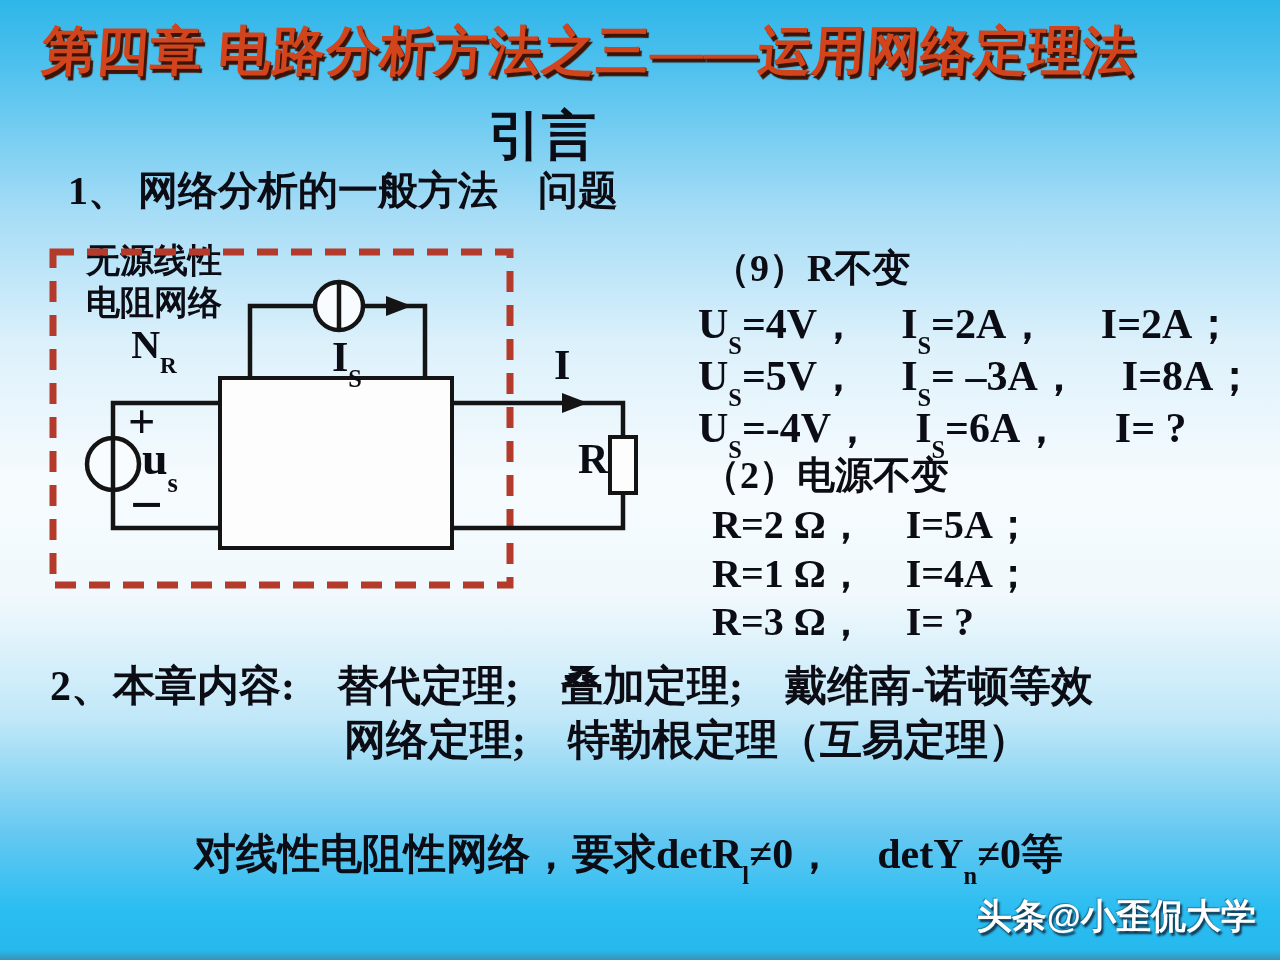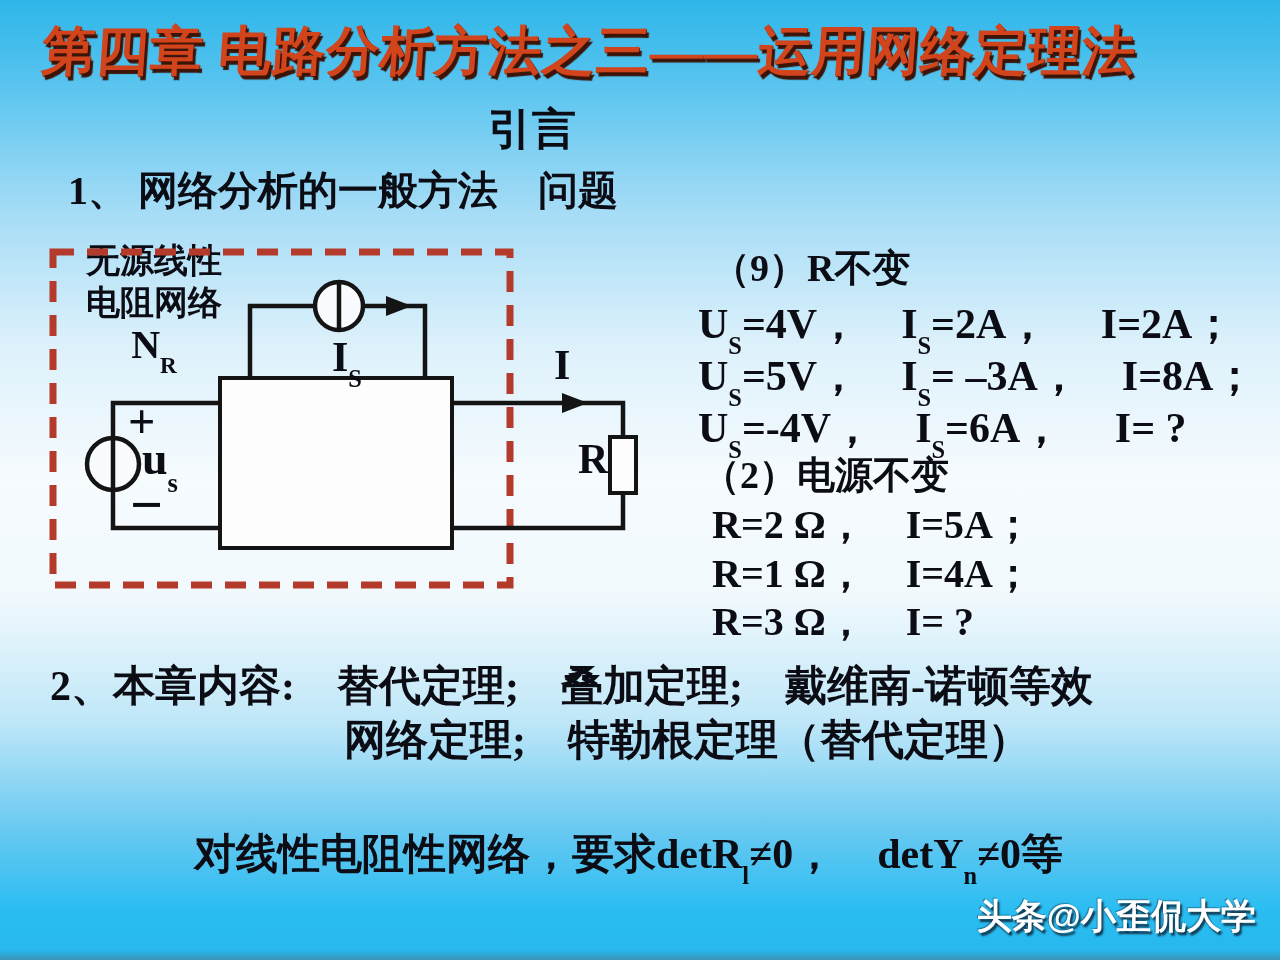--- a/index.html
+++ b/index.html
@@ -29,21 +29,21 @@
   .txt { color:var(--color-text,#0c0c14); font-weight:bold; white-space:nowrap; }
 
   .title {
     left:42px; top:16px; width:1210px;
     font-size:53px; letter-spacing:1px;
     color:var(--color-title,#d2441c);
     text-shadow:3px 4px 1px #3c1407, 1px 1px 0 #7c2d10;
     transform:skewX(-4deg);
     font-weight:bold; white-space:nowrap;
   }
-  .intro-heading { left:488px; top:100px; font-size:44px; font-family:"Liberation Sans",sans-serif;text-align:right; }
+  .intro-heading { left:488px; top:100px; font-size:54px; font-family:"Liberation Sans",sans-serif;text-align:right; }
   .item1 { left:68px; top:163px; font-size:40px; }
 
   
   .circuit { left:40px; top:240px; width:660px; height:400px; }
   .circuit svg { position:absolute; left:0; top:0; }
   .dashed-rect { fill:none; stroke:var(--color-dashed-border,#b43a2b); stroke-width:7; stroke-dasharray:21 13; }
   .wire { stroke:var(--color-wire,#141414); stroke-width:4.5; fill:none; }
   .comp { stroke:var(--color-wire,#141414); stroke-width:4.5; fill:#f9fcfe; }
   .nbox { stroke:var(--color-wire,#141414); stroke-width:4; fill:#fdfdfe; }
   .arrow { fill:var(--color-wire,#141414); stroke:none; }
@@ -136,19 +136,19 @@
   <div class="abs txt c1-l0">U<sub>S</sub>=4V，　I<sub>S</sub>=2A，　 I=2A；</div>
   <div class="abs txt c1-l1">U<sub>S</sub>=5V，　I<sub>S</sub>= –3A，　I=8A；</div>
   <div class="abs txt c1-l2">U<sub>S</sub>=-4V，　I<sub>S</sub>=6A，　 I= ?</div>
 
   <div class="abs txt case2-heading">（2）电源不变</div>
   <div class="abs txt c2-l0">R=2 Ω，　I=5A；</div>
   <div class="abs txt c2-l1">R=1 Ω，　I=4A；</div>
   <div class="abs txt c2-l2">R=3 Ω，　I= ?</div>
 
   <div class="abs txt s2-l1">2、本章内容:　替代定理;　叠加定理;　戴维南-诺顿等效</div>
-  <div class="abs txt s2-l2">网络定理;　特勒根定理（替代定理）</div>
+  <div class="abs txt s2-l2">网络定理;　特勒根定理（互易定理）</div>
   <div class="abs txt s3-l2">对线性电阻性网络，要求detR<sub>l</sub>≠0，　detY<sub>n</sub>≠0等</div>
 
   <div class="abs watermark">头条@小歪侃大学</div>
 
   <div class="bottom-edge"></div>
 </div>
 
 </body></html>

